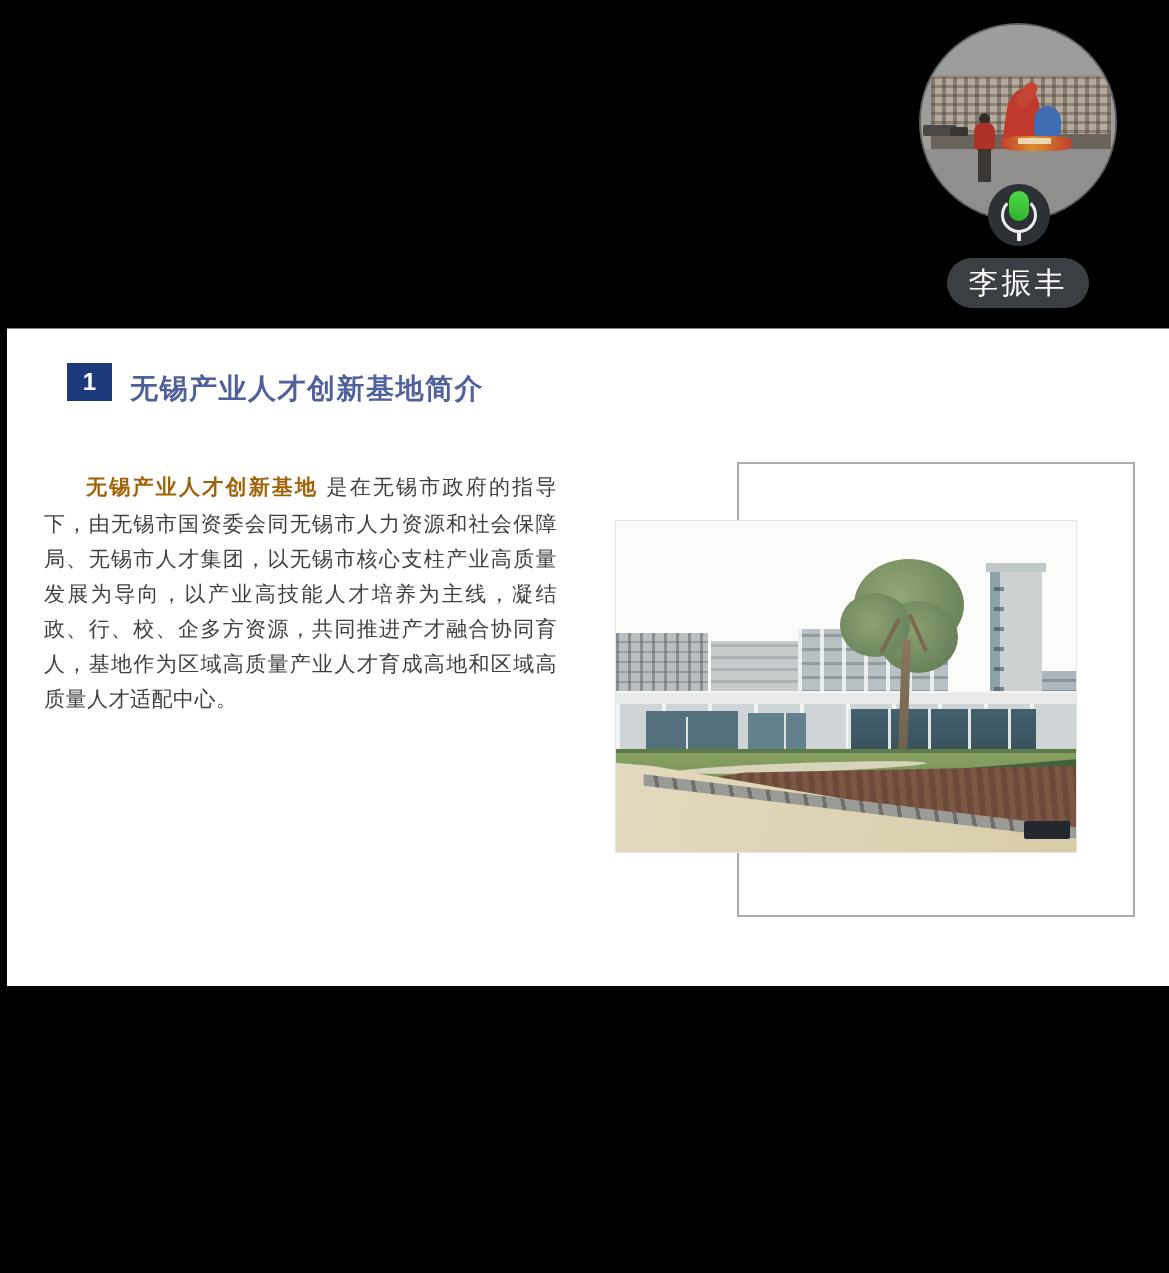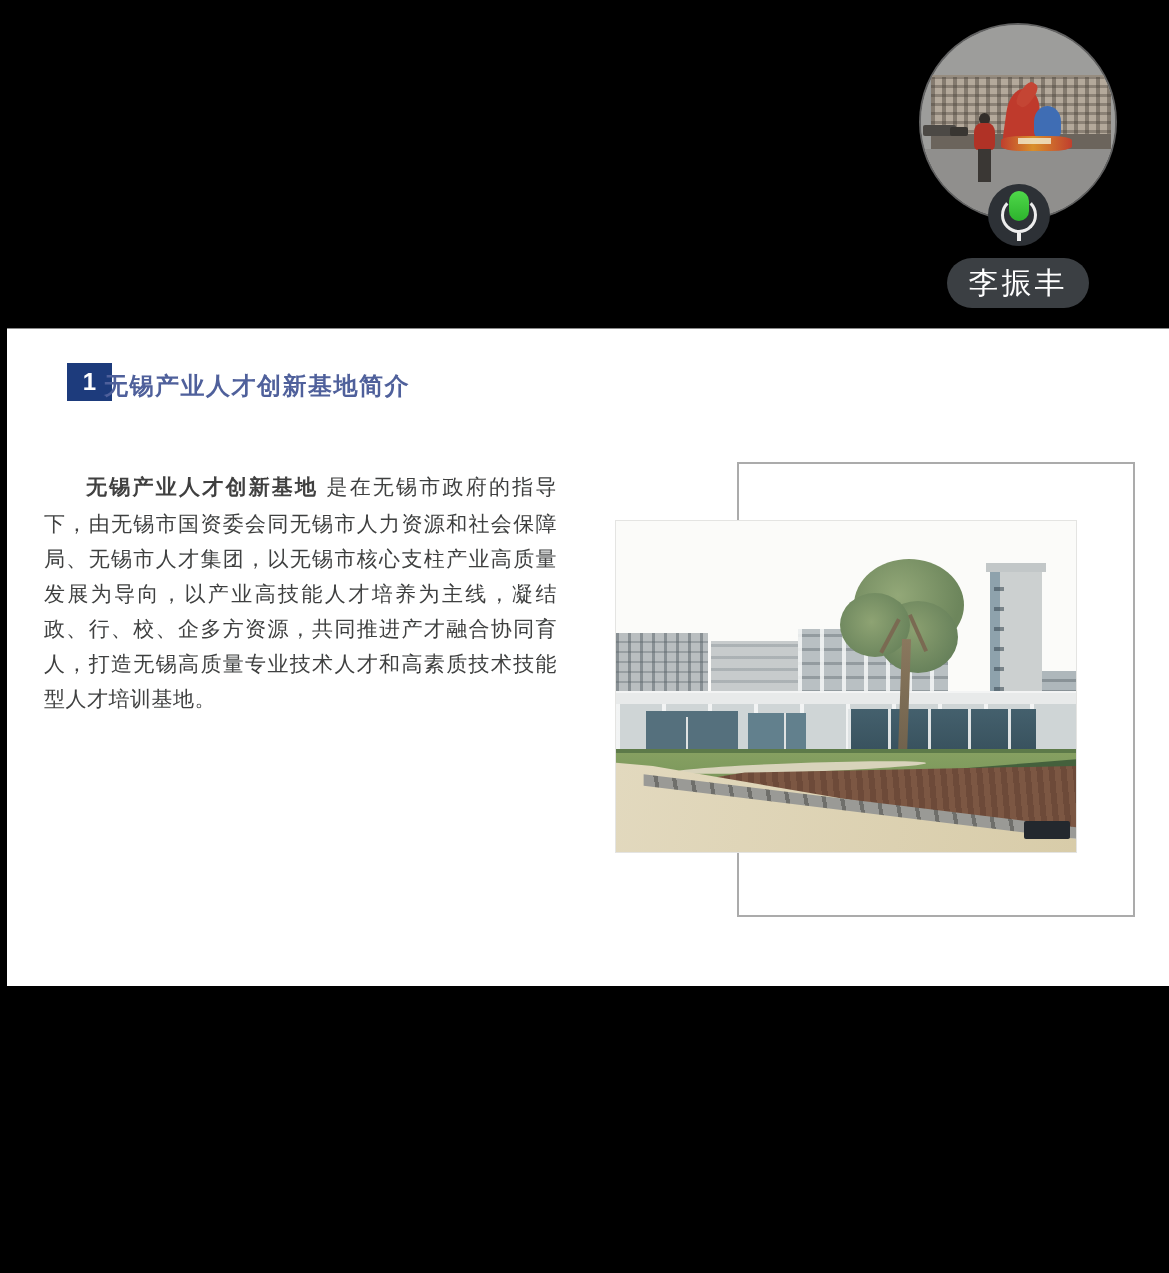--- a/index.html
+++ b/index.html
@@ -53,30 +53,30 @@
   
   .slide{
     position:absolute;left:7px;top:328px;width:1162px;height:657px;background:#fff;
     border-top:1px solid #8a8a8a;border-right:1px solid #d8d8d8;
   }
   .section-number{
     position:absolute;left:60px;top:34px;width:45px;height:38px;background:#1d3b7c;
     color:#fff;font-size:24px;font-weight:bold;display:flex;align-items:center;justify-content:center;
   }
   .slide-title{
-    position:absolute;left:97px;top:41px;font-size:24px;font-weight:600;color:#4f609b;
+    position:absolute;left:123px;top:41px;font-size:28px;font-weight:600;color:#4f609b;
     letter-spacing:1.5px;white-space:nowrap;
   }
   .text-block{
     position:absolute;left:37px;top:140px;width:513px;
     font-size:21px;line-height:35px;color:#3f4040;text-align:justify;letter-spacing:.5px;
   }
   .text-block p{margin:0;text-indent:2em;}
   .text-block p + p{margin-top:21px;}
-  .lead{font-weight:bold;color:#404040;font-family:Liberation Mono, monospace;}
+  .lead{font-weight:bold;color:#a16207;font-family:Liberation Mono, monospace;}
   
   .photo-frame{
     position:absolute;left:730px;top:133px;width:394px;height:451px;
     border:2px solid #ababab;background:#fff;z-index:1;
   }
   .campus-photo{
     position:absolute;left:609px;top:192px;width:460px;height:331px;overflow:hidden;
     background:#fbfbf9;z-index:2;box-shadow:0 0 0 1px #e4e4e2;
   }
   .cp{position:absolute;}
@@ -160,21 +160,21 @@
   </div>
 
   <div class="name-badge">李振丰</div>
 
   <div class="slide">
 
     <div class="section-number">1</div>
     <div class="slide-title">无锡产业人才创新基地简介</div>
 
     <div class="text-block">
-      <p><span class="lead">无锡产业人才创新基地</span><span> 是在无锡市政府的指导下，由无锡市国资委会同无锡市人力资源和社会保障局、无锡市人才集团，以无锡市核心支柱产业高质量发展为导向，以产业高技能人才培养为主线，凝结政、行、校、企多方资源，共同推进产才融合协同育人，打造无锡高质量专业技术人才和高素质技术技能型人才培训基地。</span></p>
+      <p><span class="lead">无锡产业人才创新基地</span><span> 是在无锡市政府的指导下，由无锡市国资委会同无锡市人力资源和社会保障局、无锡市人才集团，以无锡市核心支柱产业高质量发展为导向，以产业高技能人才培养为主线，凝结政、行、校、企多方资源，共同推进产才融合协同育人，基地作为区域高质量产业人才育成高地和区域高质量人才适配中心。</span></p>
     </div>
 
     <div class="photo-frame"></div>
 
     <div class="campus-photo">
       <div class="cp cp-bld-a"></div>
       <div class="cp cp-bld-b"></div>
       <div class="cp cp-bld-c"></div>
       <div class="cp cp-bld-d"></div>
       <div class="cp cp-tower"></div>

